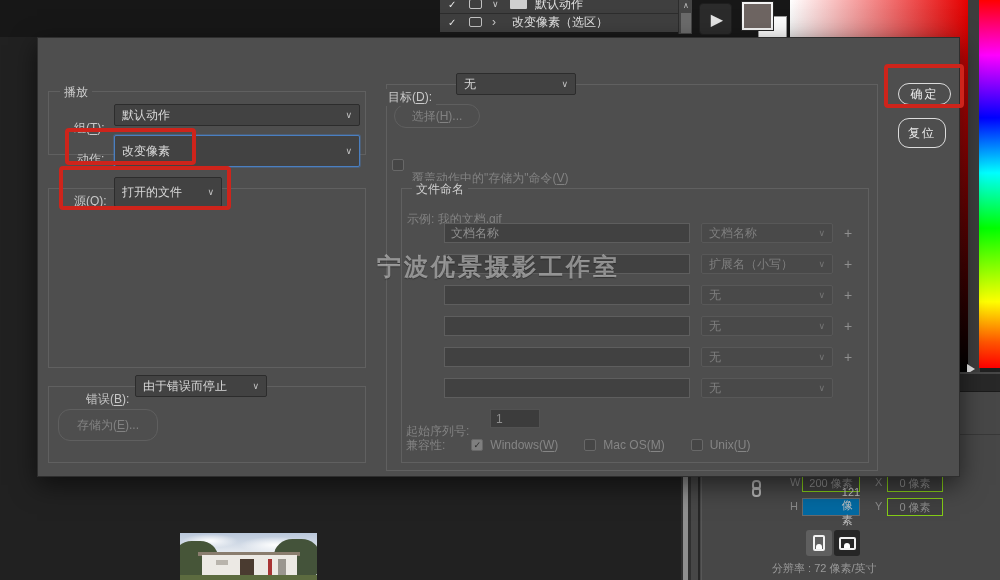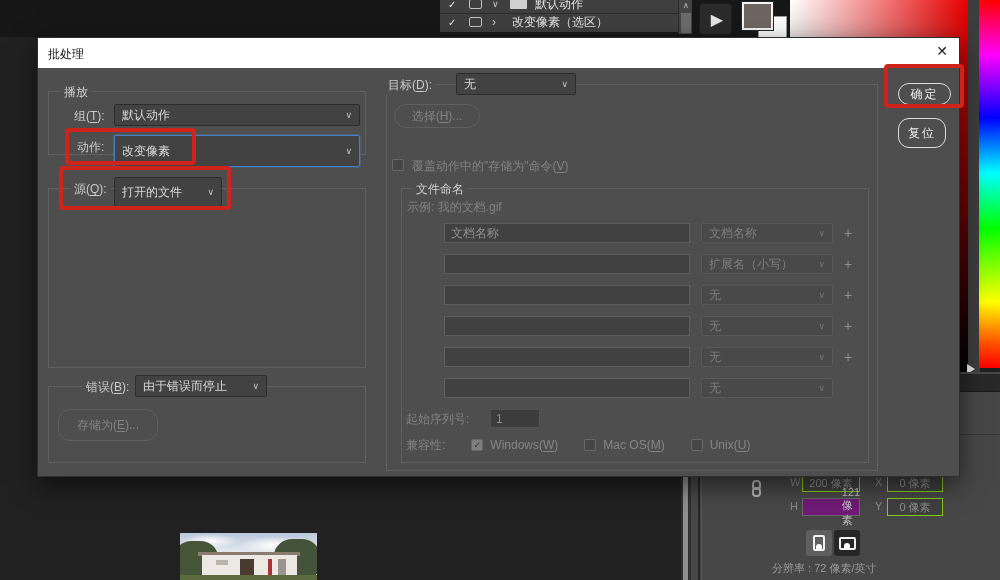--- a/index.html
+++ b/index.html
@@ -34,21 +34,21 @@
   .hue-bar { left:979px; top:0; width:21px; height:368px;
      background:linear-gradient(to bottom,#ff0000 0%,#ff00ff 15%,#0000ff 32%,#00ffff 47%,#00ff00 62%,#ffff00 82%,#ff5500 93%,#ff0000 100%); }
   .hue-marker { left:967px; top:364px; width:0; height:0; border-top:5px solid transparent; border-bottom:5px solid transparent; border-left:8px solid #eaeaea; }
 
   .right-panel { left:690px; top:372px; width:310px; height:208px; background:#474747; }
   .rp-tabbar { position:absolute; left:0; top:2px; width:310px; height:18px; background:#282828; border-bottom:1px solid #1b1b1b; }
   .rp-hline { position:absolute; left:0; top:62px; width:310px; height:1px; background:#383838; }
   .rp-lbl { position:absolute; color:#8a8a8a; font-size:11px; }
   .rp-field { position:absolute; height:18px; background:#3f3f3f; border:1px solid #84cc16; color:#8f8f8f; font-size:11px;
      display:flex; align-items:center; justify-content:center; }
-  .rp-field.bright { background:#701a75; border-color:#6a6a6a; color:#c2c2c2;padding-left:40px; }
+  .rp-field.bright { background:#0369a1; border-color:#6a6a6a; color:#c2c2c2;padding-left:40px; }
   .chain { position:absolute; }
   .chain div { width:9px; height:10px; border:2px solid #b5b5b5; border-radius:4px; }
   .chain div+div { margin-top:-3px; }
   .orient-btn { position:absolute; width:26px; height:26px; border-radius:3px; display:flex; align-items:center; justify-content:center; }
   .frame-p { width:12px; height:16px; border:2px solid #f2f2f2; border-radius:2px; position:relative; }
   .frame-l { width:17px; height:13px; border:2px solid #f2f2f2; border-radius:2px; position:relative; }
   .person { position:absolute; bottom:0; left:50%; transform:translateX(-50%); width:6px; height:5px; background:#fff; border-radius:3px 3px 0 0; }
   .rp-res { position:absolute; color:#9a9a9a; font-size:11px; white-space:nowrap; }
   .vdivider-a { left:698px; top:372px; width:2px; height:208px; background:#262626; }
   .vdivider-b { left:701px; top:372px; width:1px; height:208px; background:#575757; }
@@ -72,21 +72,21 @@
   .h-grass { position:absolute; left:0; top:42px; width:137px; height:5px; background:#5c6b3f; }
 
   
   .dialog { left:37px; top:37px; width:923px; height:440px; background:#4e4e4e; border:1px solid #2e2e2e;
      box-shadow:0 8px 24px rgba(0,0,0,.55); z-index:5; font-size:12px; color:#c9c9c9; }
   .titlebar { position:absolute; left:0; top:0; width:921px; height:30px; background:#ffffff; }
   .title-text { position:absolute; left:10px; top:8px; color:#111; font-size:12px; }
   .close-x { position:absolute; left:893px; top:5px; width:22px; height:20px; text-align:center; color:#222; font-size:14px; cursor:pointer; }
   .gbox { position:absolute; border:1px solid #606060; }
   .legend { position:absolute; background:#4e4e4e; padding:0 4px; color:#cfcfcf; font-size:12px; z-index:2; }
-  .lbl { position:absolute; color:#c9c9c9; font-size:12px; white-space:nowrap; }
+  .lbl { position:absolute; color:#c9c9c9; font-size:12px; white-space:nowrap;margin-top:12px; }
   .lbl.dim, .dim-text { color:#828282; }
   u { text-decoration:underline; text-underline-offset:2px; }
 
   .sel { position:absolute; background:#424242; border:1px solid #2c2c2c; border-radius:2px; color:#d9d9d9;
      display:flex; align-items:center; justify-content:space-between; padding:0 7px; font-size:12px; }
   .sel .chev { color:#c4c4c4; font-size:9px; margin-left:6px; }
   .sel.focus { border-color:#4a7fc1; box-shadow:0 0 0 1px rgba(74,127,193,.35); }
   .sel.dim { background:#494949; border-color:#585858; color:#7f7f7f; }
   .sel.dim .chev { color:#757575; }
 
@@ -194,24 +194,20 @@
     <div class="h-roof"></div>
       <div class="h-body"></div>
     <div class="h-sign"></div>
       <div class="h-door"></div>
     <div class="h-red"></div>
       <div class="h-panel"></div>
     <div class="h-grass"></div>
   </div>
 
   <div class="abs dialog">
-    <div class="titlebar">
-      <span class="title-text">批处理</span>
-      <span class="close-x">✕</span>
-    </div>
 
     <div class="gbox" style="left:10px;top:53px;width:318px;height:64px"></div>
     <span class="legend" style="left:22px;top:46px">播放</span>
     <span class="lbl" style="left:36px;top:70px">组(<u>T</u>):</span>
     <div class="sel" style="left:76px;top:66px;width:246px;height:22px">
       <span>默认动作</span>
       <span class="chev">∨</span>
     </div>
     <span class="lbl" style="left:39px;top:101px">动作:</span>
     <div class="sel focus" style="left:76px;top:97px;width:246px;height:32px">
@@ -307,14 +303,15 @@
         <span class="cbox-inline"></span>
         <span class="olabel">Unix(<u>U</u>)</span>
       </span>
     </div>
 
     <button class="pill" style="left:860px;top:45px;width:53px;height:22px">确定</button>
     <button class="pill" style="left:860px;top:80px;width:48px;height:30px">复位</button>
     <div class="redbox" style="left:846px;top:26px;width:80px;height:44px"></div>
   </div>
 
+  <div class="wm1">宁波优景摄影工作室</div>
 
 </div>
 
 </body></html>

